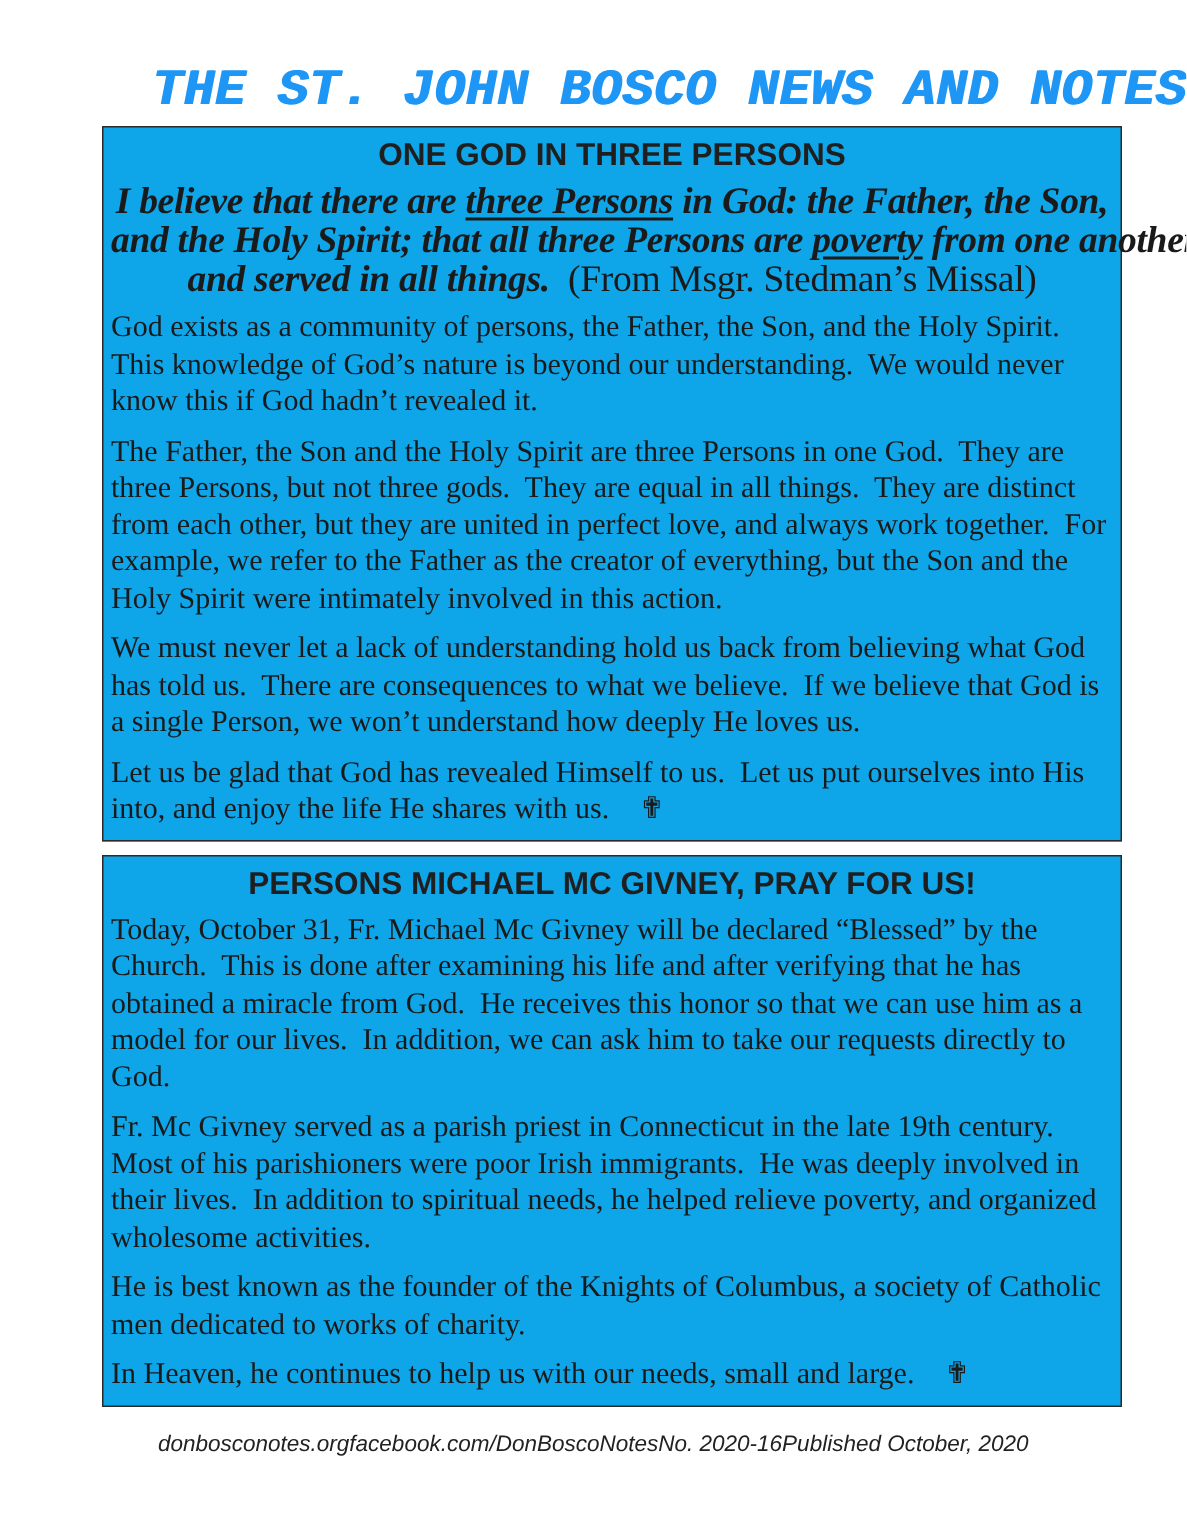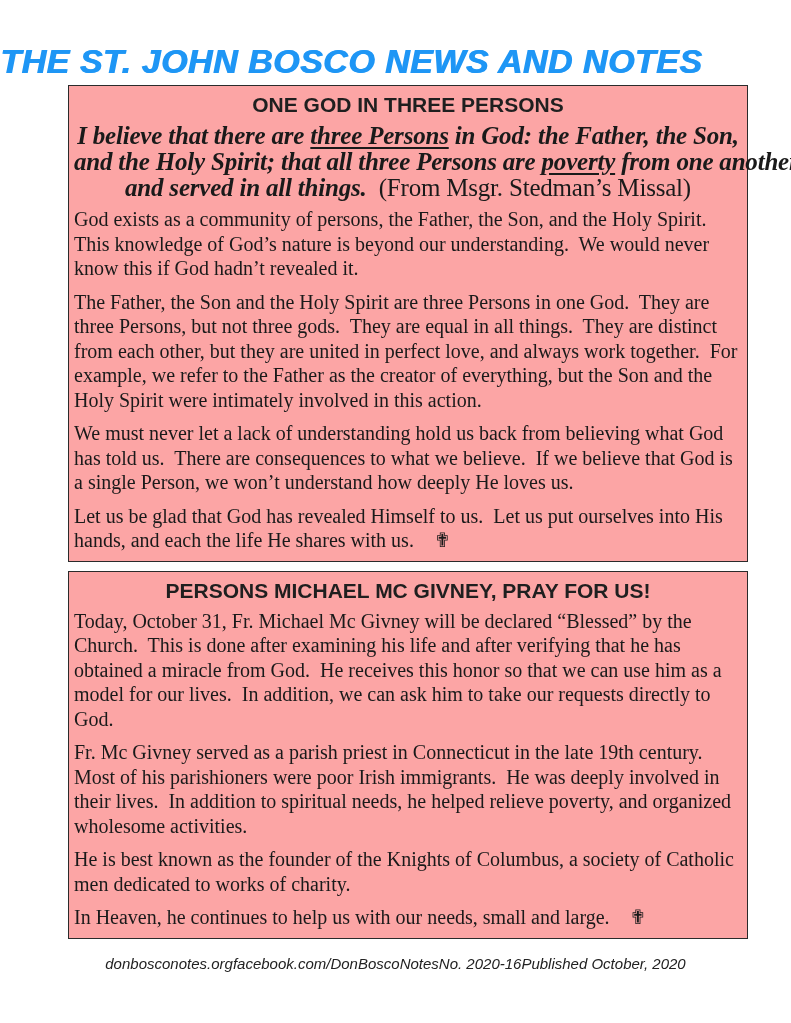--- a/index.html
+++ b/index.html
@@ -8,35 +8,35 @@
     position: relative;
     width: 791px;
     height: 1023px;
     background: #ffffff;
     font-family: "Liberation Serif", serif;
     color: #1a1a1a;
     overflow: hidden;
   }
   .title {
     margin-top: 42px;
-    text-align: left;
-    font-family: Liberation Sans, sans-serif;
+    text-align: right;
+    font-family: Liberation Mono, monospace;
     font-weight: bold;
     font-style: italic;
     font-size: 34px;
     letter-spacing: 0.5px;
     text-shadow: 1px 0 0 currentColor;
     white-space: nowrap;
   }
   .box {
     width: 680px;
     margin-left: 68px;
     border: 1.5px solid #2b2b2b;
     padding: 5px 5px 6px 5px;
-    background: #fca5a5;
+    background: #0ea5e9;
   }
   .box1 { margin-top: 4px; }
   .box2 { margin-top: 9px; }
   .section-heading {
     text-align: center;
     font-family: "Liberation Sans", sans-serif;
     font-weight: bold;
     font-size: 21px;
     color: #1f1f1f;
     margin: 2px 0 6px 0;
@@ -83,21 +83,21 @@
 
     <div class="quote">
       <div class="quote-line"><span class="seg-bi">I believe that there are </span><span class="seg-biu">three Persons</span><span class="seg-bi"> in God: the Father, the Son,</span></div>
       <div class="quote-line"><span class="seg-bi">and the Holy Spirit; that all three Persons are </span><span class="seg-biu">poverty</span><span class="seg-bi"> from one another</span></div>
       <div class="quote-line"><span class="seg-bi">and served in all things.</span><span class="seg-plain">  (From Msgr. Stedman’s Missal)</span></div>
     </div>
 
     <p class="para">God exists as a community of persons, the Father, the Son, and the Holy Spirit.  This knowledge of God’s nature is beyond our understanding.  We would never know this if God hadn’t revealed it.</p>
     <p class="para">The Father, the Son and the Holy Spirit are three Persons in one God.  They are three Persons, but not three gods.  They are equal in all things.  They are distinct from each other, but they are united in perfect love, and always work together.  For example, we refer to the Father as the creator of everything, but the Son and the Holy Spirit were intimately involved in this action.</p>
     <p class="para">We must never let a lack of understanding hold us back from believing what God has told us.  There are consequences to what we believe.  If we believe that God is a single Person, we won’t understand how deeply He loves us.</p>
-    <p class="para">Let us be glad that God has revealed Himself to us.  Let us put ourselves into His hands, and each the life He shares with us.    ✟</p>
+    <p class="para">Let us be glad that God has revealed Himself to us.  Let us put ourselves into His into, and enjoy the life He shares with us.    ✟</p>
   </div>
 
   <div class="box box2">
     <div class="section-heading">PERSONS MICHAEL MC GIVNEY, PRAY FOR US!</div>
 
     <p class="para">Today, October 31, Fr. Michael Mc Givney will be declared “Blessed” by the Church.  This is done after examining his life and after verifying that he has obtained a miracle from God.  He receives this honor so that we can use him as a model for our lives.  In addition, we can ask him to take our requests directly to God.</p>
     <p class="para">Fr. Mc Givney served as a parish priest in Connecticut in the late 19th century.  Most of his parishioners were poor Irish immigrants.  He was deeply involved in their lives.  In addition to spiritual needs, he helped relieve poverty, and organized wholesome activities.</p>
     <p class="para">He is best known as the founder of the Knights of Columbus, a society of Catholic men dedicated to works of charity.</p>
     <p class="para">In Heaven, he continues to help us with our needs, small and large.    ✟</p>
   </div>

